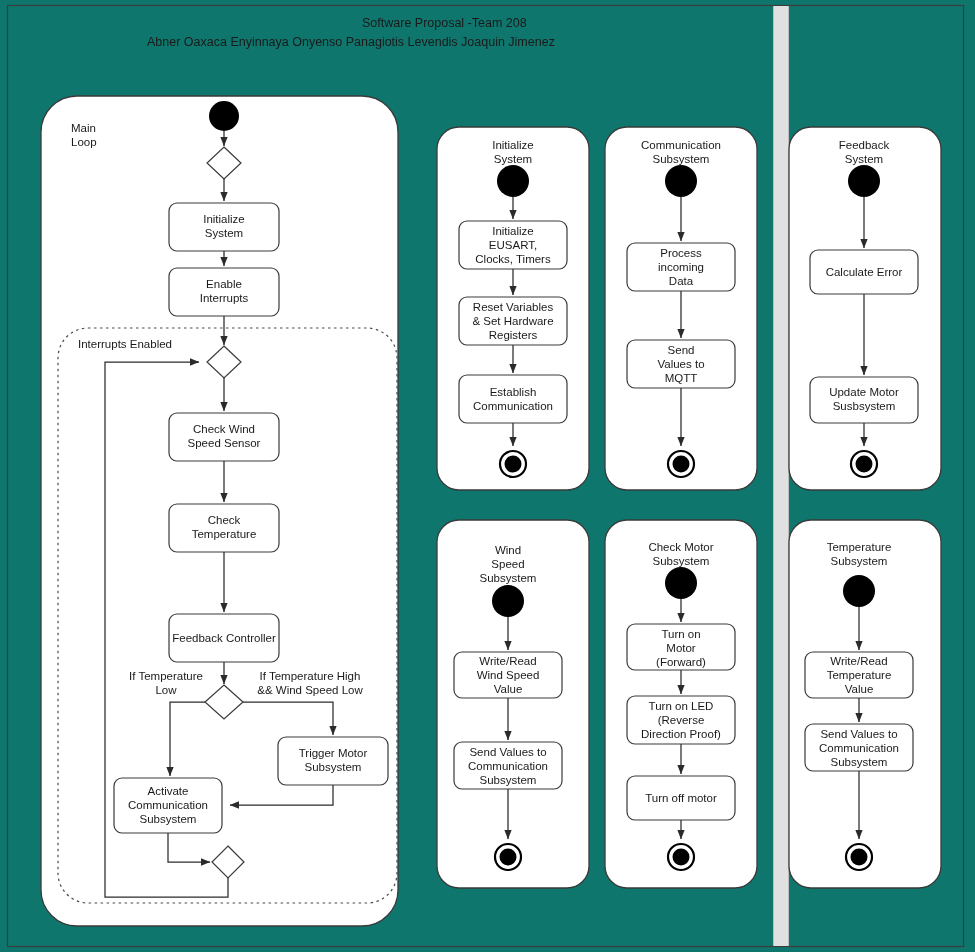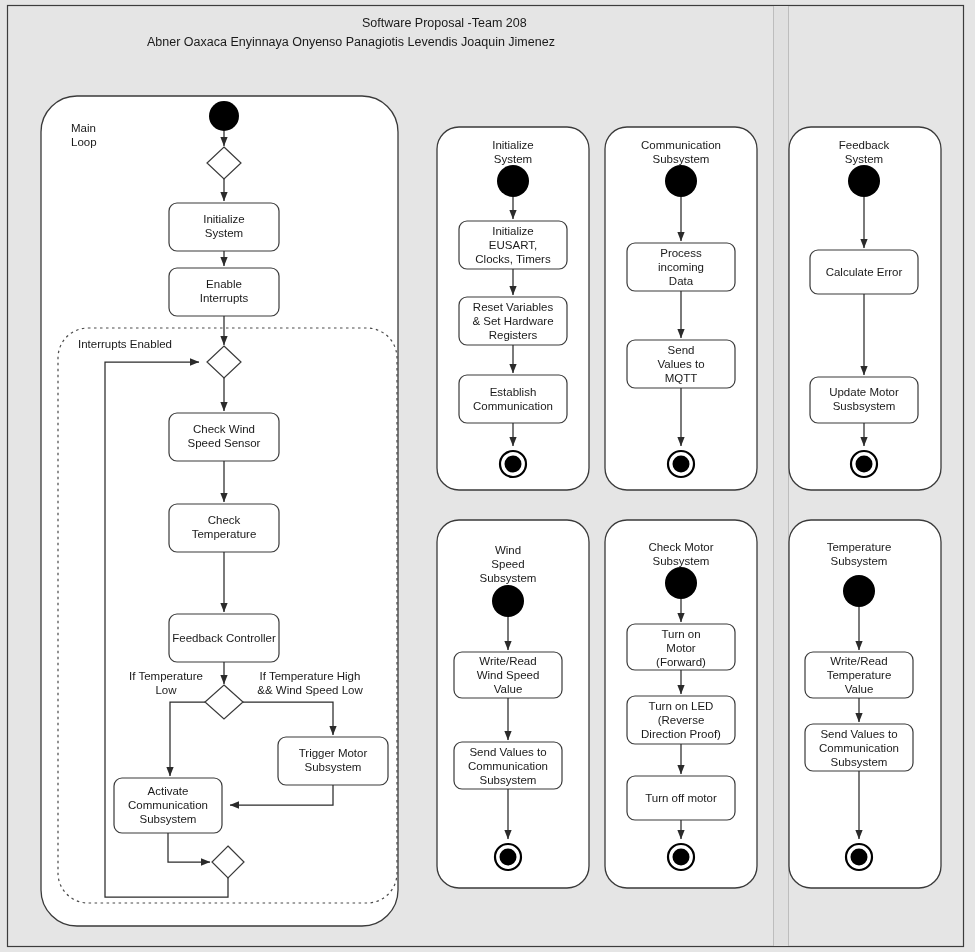--- a/index.html
+++ b/index.html
@@ -2,21 +2,21 @@
 <html><head>
 <meta charset="utf-8">
 <title>Software Proposal - Team 208</title>
 <style>
   html,body{margin:0;padding:0;background:#ffffff;}
   body{
     width:975px;height:952px;overflow:hidden;
     font-family:"Liberation Sans","DejaVu Sans",sans-serif;
     color:#1a1a1a;
   }
-  #page{position:relative;width:975px;height:952px;background:#e5e5e5;}
+  #page{position:relative;width:975px;height:952px;background:#0f766e;}
   svg{display:block;}
   .page-border{fill:none;stroke:#3c3c3c;stroke-width:1.2;}
   .divider{fill:#e0e0e0;stroke:none;}
   .divider-line{stroke:#bdbdbd;stroke-width:1;}
   .title-txt{font-size:12.5px;fill:#1a1a1a;}
   .authors-txt{font-size:12.5px;fill:#1a1a1a;}
   .panel{fill:#ffffff;stroke:#3a3a3a;stroke-width:1.3;}
   .panel-dashed{fill:none;stroke:#4a4a4a;stroke-width:1.2;stroke-dasharray:2.5 3.5;}
   .panel-label{font-size:11.5px;fill:#1a1a1a;}
   .region-label{font-size:11.5px;fill:#1a1a1a;}

